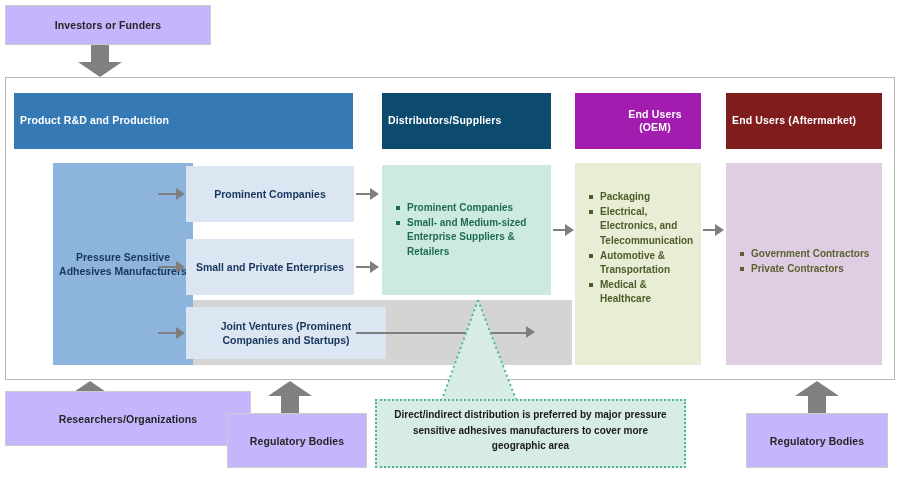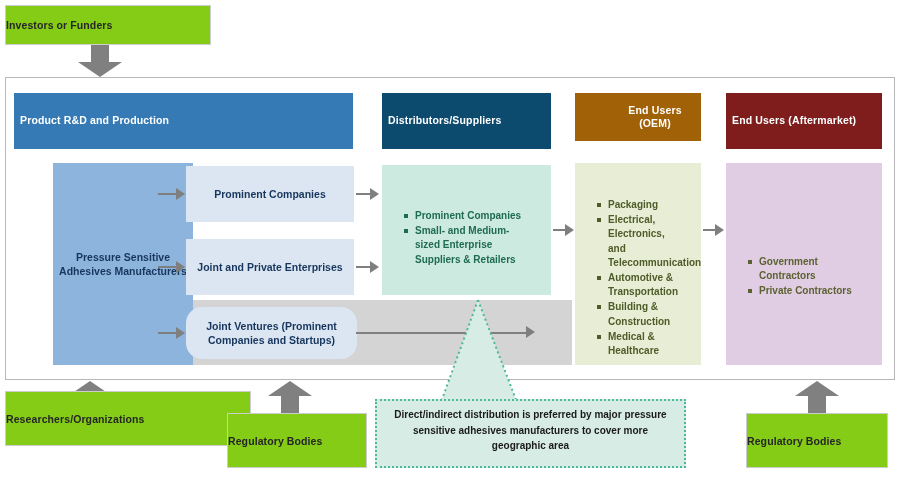--- a/index.html
+++ b/index.html
@@ -16,25 +16,25 @@
     position: relative;
     width: 900px;
     height: 478px;
     background: #ffffff;
     overflow: hidden;
   }
   .abs { position: absolute; box-sizing: border-box; }
 
   
   .ext-box {
-    background: #84cc16;
+    background: #c4b5fd;
     border: 1px solid #cccccc;
     display: flex;
     align-items: center;
-    justify-content: flex-start;
+    justify-content: center;
     text-align: center;
     color: #262626;
     font-size: 10.5px;
     font-weight: bold;
     letter-spacing: .1px;
   }
 
   .frame {
     border: 1px solid #b7b7b7;
     background: #ffffff;
@@ -80,21 +80,21 @@
     font-weight: bold;
     margin-left: 39px;
   }
 
   .gray-band {
     background: #d4d4d4;
   }
 
   
   ul.blist {
-    margin: 8px;
+    margin: 0;
     padding: 0;
     list-style: none;
   }
   ul.blist li {
     position: relative;
     padding-left: 11px;
     margin-bottom: 1px;
     font-size: 10px;
     font-weight: bold;
     line-height: 1.42;
@@ -159,43 +159,43 @@
   <div class="abs frame" style="left:5px; top:77px; width:890px; height:303px;"></div>
 
   <div class="abs col-header" style="left:14px; top:93px; width:339px; height:56px; background:#357ab5;">
     <span>Product R&amp;D and Production</span>
   </div>
 
   <div class="abs col-header" style="left:382px; top:93px; width:169px; height:56px; background:#0c4a6e;">
     <span>Distributors/Suppliers</span>
   </div>
 
-  <div class="abs col-header" style="left:575px; top:93px; width:126px; height:48px; background:#a16207;padding-left:40px;">
+  <div class="abs col-header" style="left:575px; top:93px; width:126px; height:56px; background:#a21caf;padding-left:40px;">
     <span>End Users (OEM)</span>
   </div>
 
   <div class="abs col-header" style="left:726px; top:93px; width:156px; height:56px; background:#7f1d1d;">
     <span>End Users (Aftermarket)</span>
   </div>
 
   <div class="abs gray-band" style="left:170px; top:300px; width:402px; height:65px;"></div>
 
   <div class="abs ps-box panel-center" style="left:14px; top:163px; width:140px; height:202px;">
     <span>Pressure Sensitive Adhesives Manufacturers</span>
   </div>
 
   <div class="abs sub-box" style="left:186px; top:166px; width:168px; height:56px;">
     <span>Prominent Companies</span>
   </div>
 
   <div class="abs sub-box" style="left:186px; top:239px; width:168px; height:56px;">
-    <span>Joint and Private Enterprises</span>
-  </div>
-
-  <div class="abs sub-box" style="left:186px; top:307px; width:171px; height:52px;border-radius:16px;">
+    <span>Small and Private Enterprises</span>
+  </div>
+
+  <div class="abs sub-box" style="left:186px; top:307px; width:200px; height:52px;">
     <span>Joint Ventures (Prominent Companies and Startups)</span>
   </div>
 
   <div>
     <div class="h-arrow-line" style="left:158px; top:193px; width:20px;"></div>
     <div class="h-arrow-head" style="left:176px; top:188px;"></div>
   </div>
   <div>
     <div class="h-arrow-line" style="left:158px; top:266px; width:20px;"></div>
     <div class="h-arrow-head" style="left:176px; top:261px;"></div>
@@ -229,21 +229,20 @@
   <div>
     <div class="h-arrow-line" style="left:553px; top:229px; width:14px;"></div>
     <div class="h-arrow-head" style="left:565px; top:224px;"></div>
   </div>
 
   <div class="abs" style="left:575px; top:163px; width:126px; height:202px; background:#e8eed6; padding:27px 8px 0 14px;">
     <ul class="blist list-olive">
       <li>Packaging</li>
       <li>Electrical, Electronics, and Telecommunication</li>
       <li>Automotive &amp; Transportation</li>
-      <li>Building &amp; Construction</li>
       <li>Medical &amp; Healthcare</li>
     </ul>
   </div>
 
   <div>
     <div class="h-arrow-line" style="left:703px; top:229px; width:14px;"></div>
     <div class="h-arrow-head" style="left:715px; top:224px;"></div>
   </div>
 
   <div class="abs" style="left:726px; top:163px; width:156px; height:202px; background:#e0cde3; padding:84px 8px 0 14px;">

